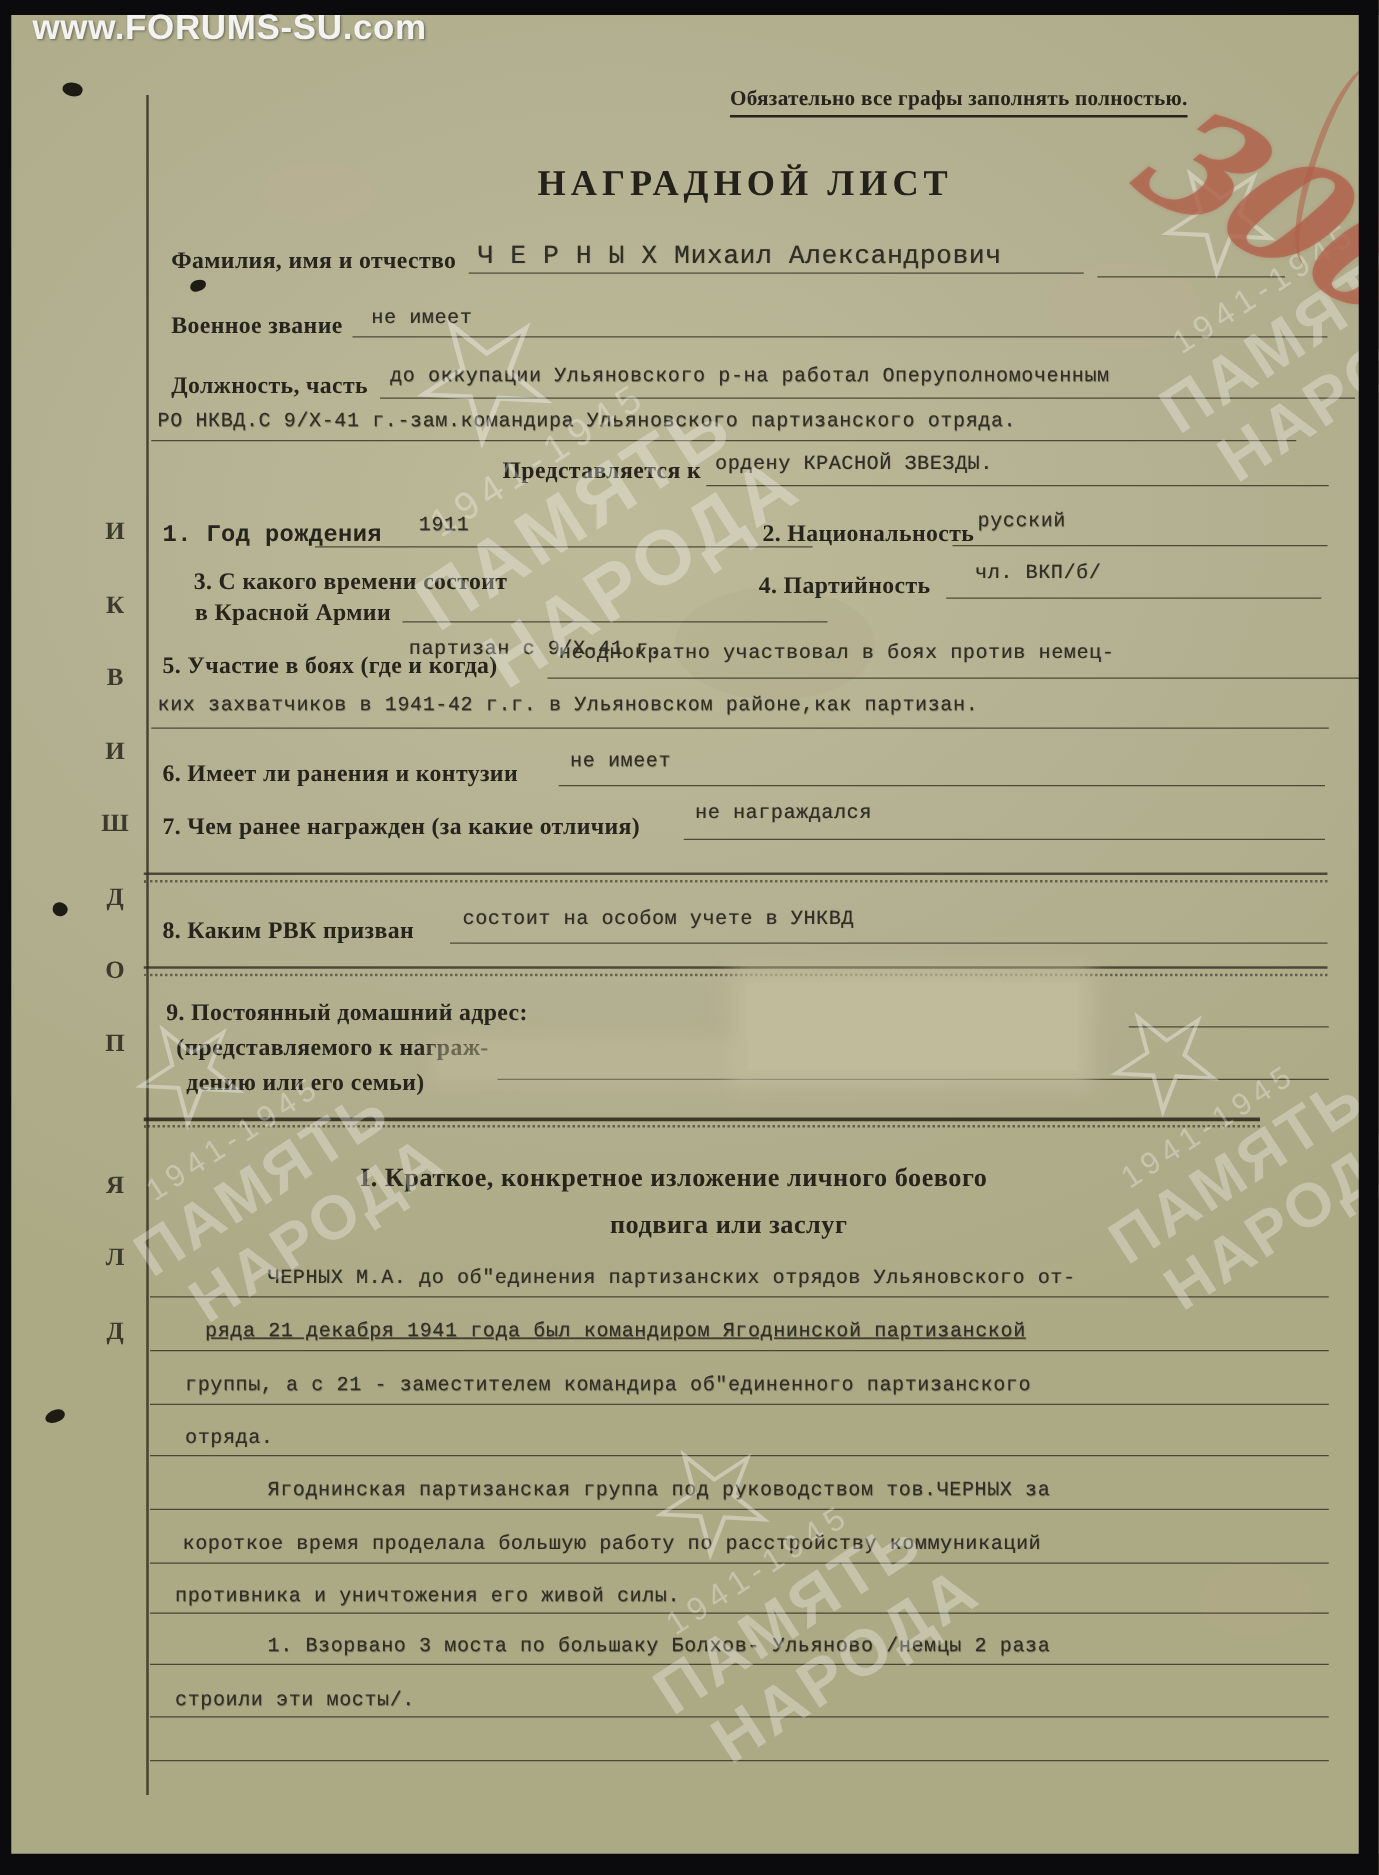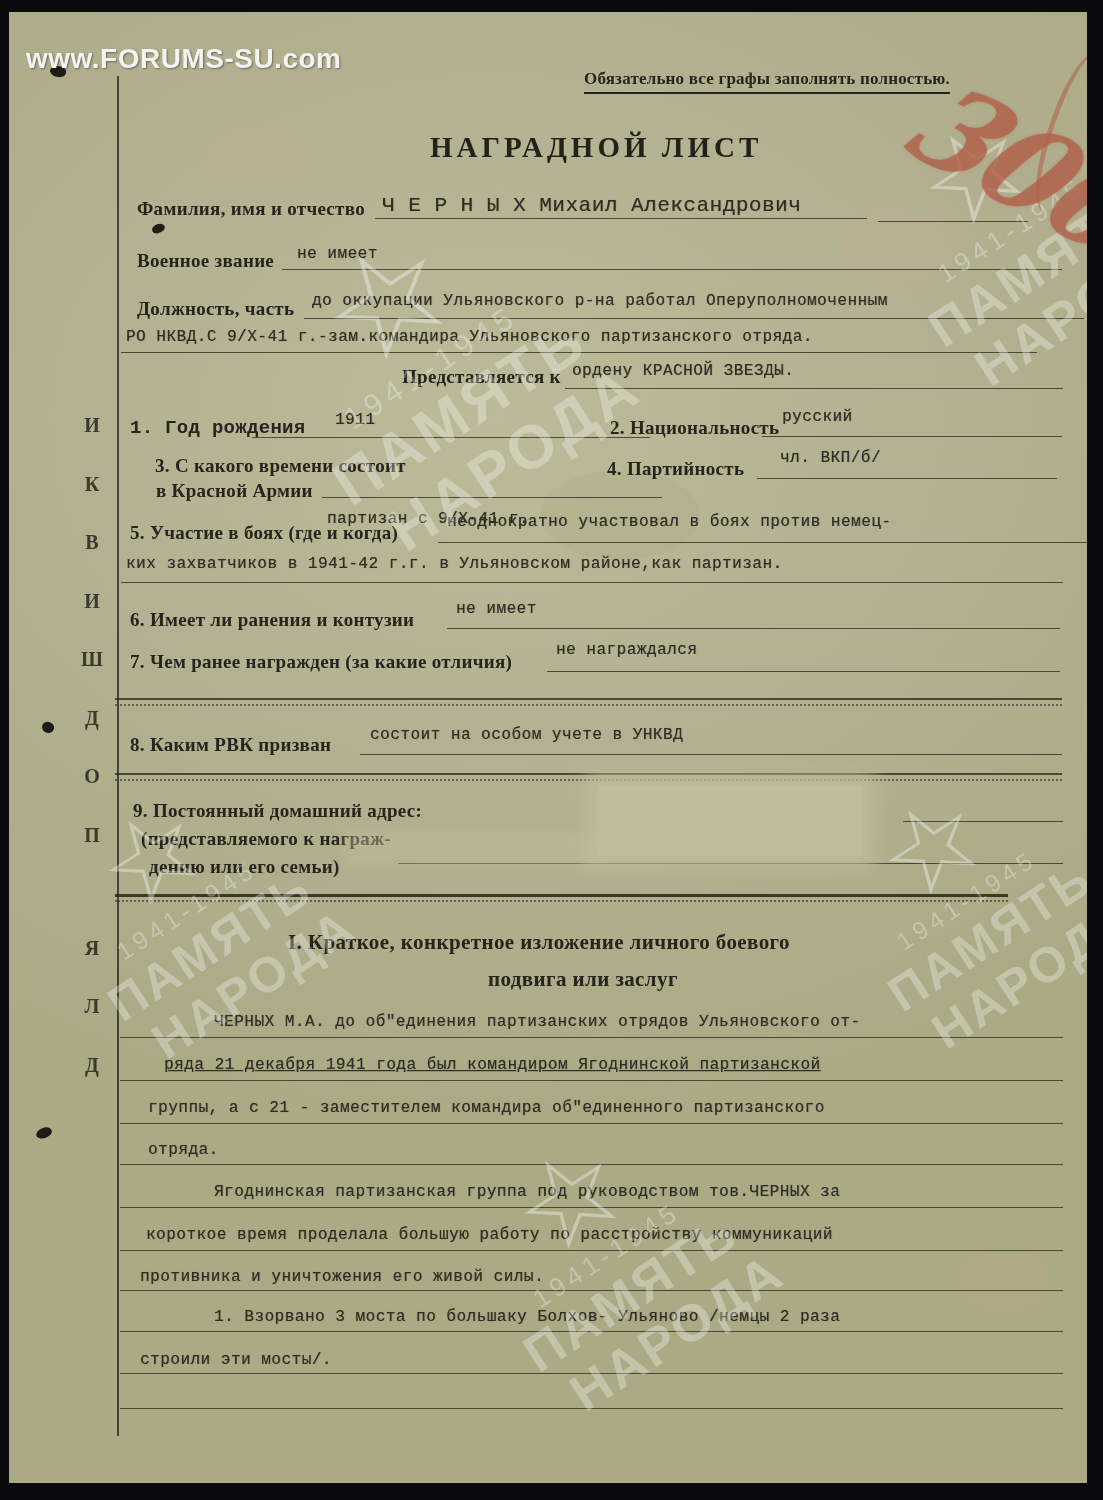--- a/index.html
+++ b/index.html
@@ -34,21 +34,21 @@
     transform:rotate(-33deg);z-index:5;pointer-events:none;user-select:none;
     font-family:"Liberation Sans","DejaVu Sans",sans-serif;
   }
   .wm .wm-star{font-size:120px;line-height:.85;color:rgba(255,255,255,.36);font-weight:normal;}
   .wm .wm-years{font-size:26px;letter-spacing:5px;margin-top:2px;}
   .wm .wm-t1,.wm .wm-t2{font-size:52px;font-weight:bold;letter-spacing:3px;line-height:1.12;}
   .wm .wm-t2{margin-left:34px;}
   .forums{
     position:absolute;left:26px;top:6px;z-index:45;
     font-family:"Liberation Sans","DejaVu Sans",sans-serif;font-weight:bold;
-    font-size:28px;color:#f3f3f1;letter-spacing:.5px;text-shadow:1px 1px 2px rgba(0,0,0,.4);margin-top:37px;
+    font-size:28px;color:#f3f3f1;letter-spacing:.5px;text-shadow:1px 1px 2px rgba(0,0,0,.4);
   }
   .note{
     position:absolute;left:584px;top:69px;font-weight:bold;font-size:17px;color:#26241c;
     border-bottom:2px solid #26241c;padding-bottom:3px;letter-spacing:.2px;white-space:nowrap;
   }
   .title{position:absolute;left:430px;top:131px;font-weight:bold;font-size:29px;letter-spacing:4px;color:#23211a;white-space:nowrap;}
   .rednum{
     position:absolute;left:915px;top:100px;z-index:20;
     font-family:"DejaVu Serif",serif;font-style:italic;font-weight:bold;
     font-size:118px;color:rgba(176,94,72,.72);transform:rotate(28deg) skewX(-12deg);

